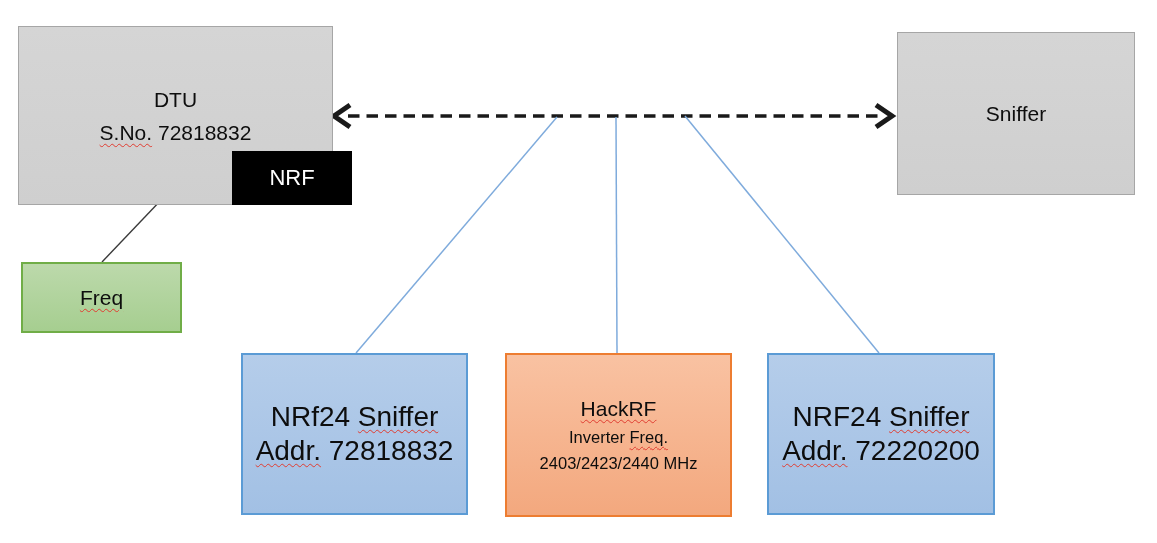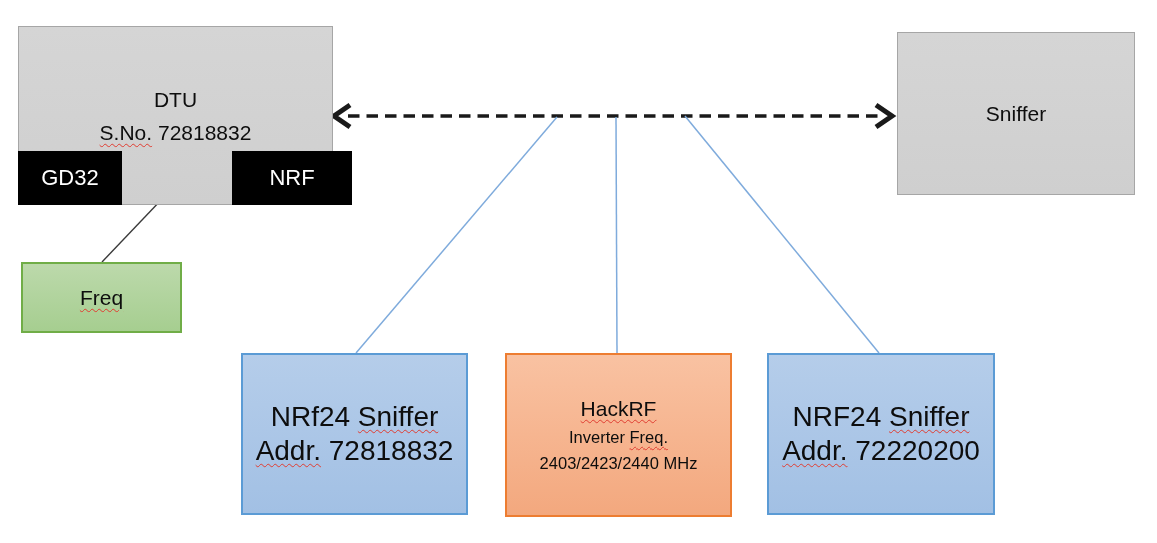--- a/index.html
+++ b/index.html
@@ -100,23 +100,20 @@
   </svg>
 
   <div class="box gray-box" style="left:18px; top:26px; width:315px; height:179px;">
     <div>DTU</div>
     <div>
       <span class="wavy">S.No.</span>
       <span>72818832</span>
     </div>
   </div>
 
-  <div class="box black-box" style="left:18px; top:151px; width:104px; height:54px;">
-    <span>GD32</span>
-  </div>
 
   <div class="box black-box" style="left:232px; top:151px; width:120px; height:54px;">
     <span>NRF</span>
   </div>
 
   <div class="box green-box" style="left:21px; top:262px; width:161px; height:71px;">
     <span class="wavy">Freq</span>
   </div>
 
   <div class="box gray-box" style="left:897px; top:32px; width:238px; height:163px;">

